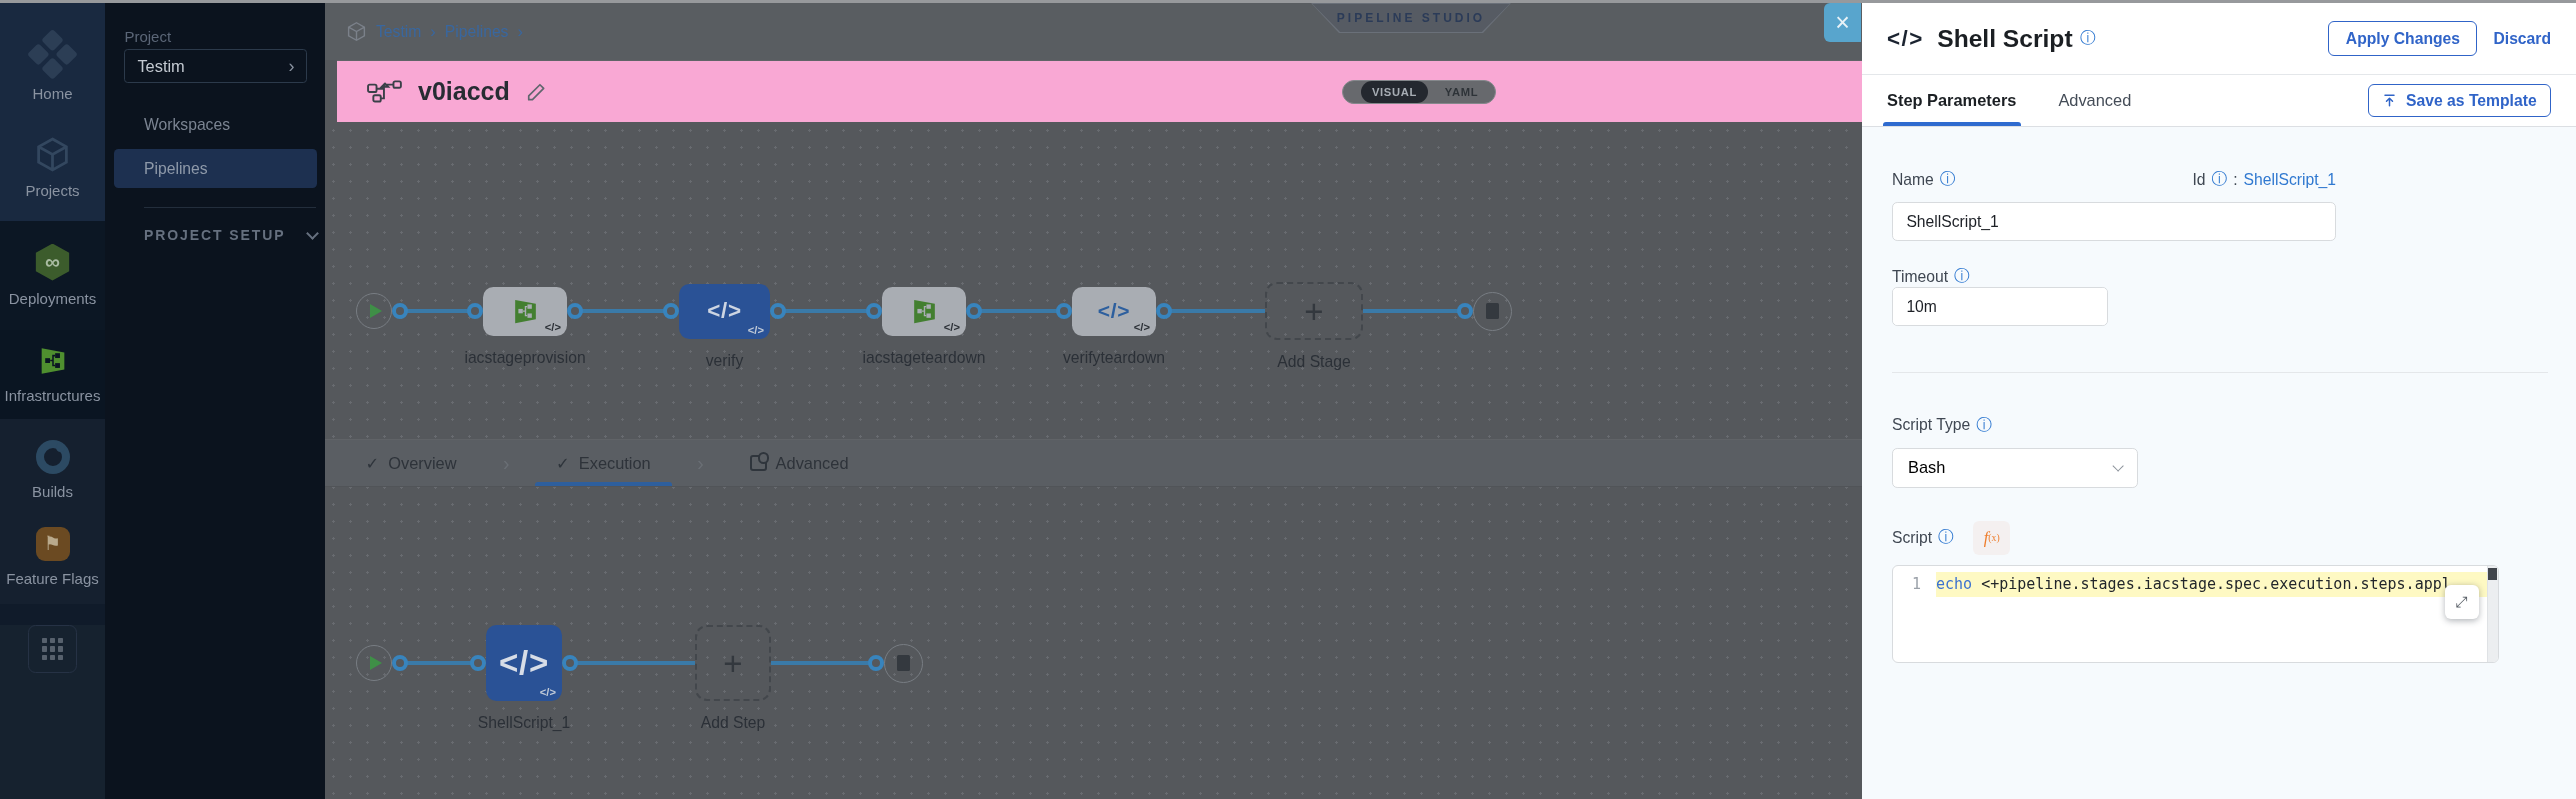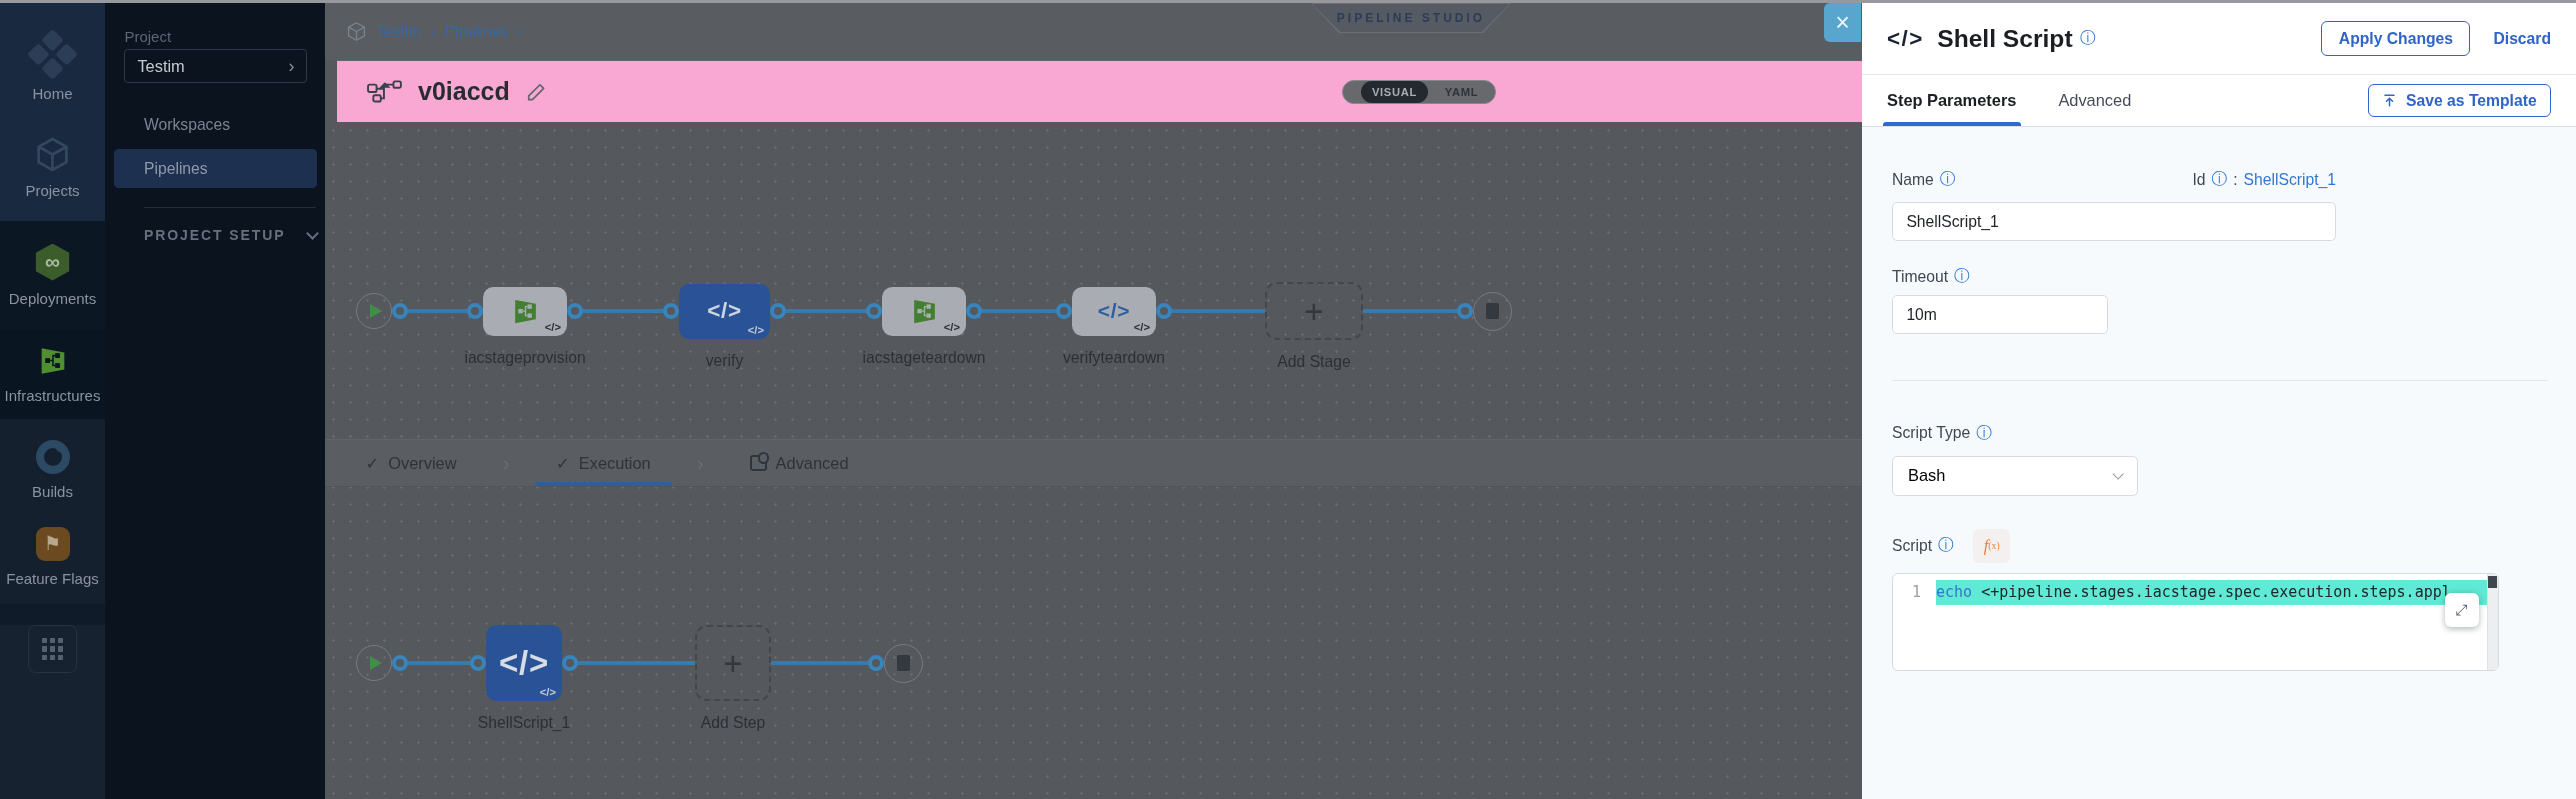--- a/index.html
+++ b/index.html
@@ -97,48 +97,48 @@
   .etab.active::after { content:""; position:absolute; left:-13.4px; right:-13.4px; bottom:0; height:4.5px; background:#2e5f9d; border-radius:3px 3px 0 0; }
   .adv-icon { width:16.4px; height:16.4px; border:2.2px solid #2f353c; border-radius:3px; position:relative; }
   .adv-icon::after { content:""; position:absolute; right:-4.5px; top:-4.5px; width:7.5px; height:7.5px; border:2.2px solid #2f353c; border-radius:50%; background:#5a5e63; }
 
   
   #drawer { position:absolute; left:1862px; top:3px; width:714px; height:797px; background:#ffffff; z-index:40; }
   #d-header { position:absolute; left:0; top:0; width:100%; height:72px; background:#fff; border-bottom:0.7px solid #e4e7ea; display:flex; align-items:center; padding:0 25px; }
   .d-step-icon { font-size:22.4px; font-weight:bold; color:#1b2330; letter-spacing:1.5px; }
   .d-title { font-size:24.6px; font-weight:bold; color:#1b1f23; margin-left:13.4px; }
   .info { color:#2f78d0; font-size:15.7px; margin-left:7.5px; cursor:pointer; }
-  .d-header-right { margin-left:auto; display:flex; align-items:center; gap:23px; }
+  .d-header-right { margin-left:auto; display:flex; align-items:center; gap:16px; }
   .btn-outline { border:1.5px solid #3064c8; border-radius:6px; background:#fff; color:#3064c8; font-size:15.7px; font-weight:bold; padding:7.5px 16.4px; cursor:pointer; font-family:inherit; }
   .btn-text { color:#3064c8; font-size:15.7px; font-weight:bold; background:none; border:none; cursor:pointer; font-family:inherit; }
   #d-tabs { position:absolute; left:0; top:72px; width:100%; height:52px; background:#fff; border-bottom:0.7px solid #dcdfe3; display:flex; align-items:center; padding:0 25px; }
   .d-tab { position:relative; height:100%; display:flex; align-items:center; font-size:16.4px; color:#444c57; margin-right:42px; cursor:pointer; }
   .d-tab.active { font-weight:bold; color:#1b1f23; }
   .d-tab.active::after { content:""; position:absolute; left:-4.5px; right:-4.5px; bottom:0; height:4.5px; background:#2f6bcf; border-radius:3px 3px 0 0; }
   .tmpl-btn { margin-left:auto; display:flex; align-items:center; gap:7.5px;padding-left:32px; }
   #d-body { position:absolute; left:0; top:124px; width:100%; height:673px; background:#f6fafd; padding:42px 30px 0 30px; }
   .field-label { display:flex; align-items:center; gap:6px; color:#3f4752; font-size:15.7px; }
   .name-row { display:flex; justify-content:space-between; align-items:center; width:444px; }
   .id-part { display:flex; align-items:center; gap:6px; font-size:15.7px; }
   .id-grey { color:#3f4752; } .id-link { color:#2f78d0; cursor:pointer; }
   .tinput { background:#fff; border:1.5px solid #d8dbde; border-radius:5.2px; height:39px; font-size:15.7px; color:#1d2026; padding:0 13.4px; font-family:inherit; }
   .name-input { width:444px; margin-top:12px; }
-  .timeout-group { margin-top:8px; display:flex; width:216px; height:39px; border:1.5px solid #d8dbde; border-radius:5.2px; overflow:hidden; background:#fff; }
+  .timeout-group { margin-top:0; display:flex; width:216px; height:39px; border:1.5px solid #d8dbde; border-radius:5.2px; overflow:hidden; background:#fff; }
   .timeout-input { flex:1; border:none; outline:none; font-size:15.7px; color:#1d2026; padding:0 13.4px; background:#fff; font-family:inherit; }
   .d-divider { width:656px; height:0.7px; background:#e4e7ea; margin-top:46px; }
   .select-box { margin-top:12px; width:246px; height:40px; background:#fff; border:1.5px solid #d8dbde; border-radius:5.2px; display:flex; align-items:center; justify-content:space-between; padding:0 15px; cursor:pointer; }
   .select-box .val { font-size:16.4px; color:#000000; }
   .sel-chev { width:8.2px; height:8.2px; border-right:1.5px solid #8b929a; border-bottom:1.5px solid #8b929a; transform:rotate(45deg); margin-top:-3.7px; }
   .script-row { display:flex; align-items:center; gap:19.4px; margin-top:33px; }
   .fx-badge { width:37px; height:34px; background:#f4f0f0; border-radius:6px; display:flex; align-items:center; justify-content:center; color:#ee7d2c; font-size:16.4px; font-style:italic; cursor:pointer; font-family:"Liberation Serif", serif; }
   .fx-badge sub { font-size:9.7px; font-style:normal; }
   .code-editor { position:relative; margin-top:10.4px; width:607px; height:98px; background:#fff; border:1.5px solid #d8dbde; border-radius:6px; overflow:hidden; }
   .code-line { display:flex; align-items:stretch; height:25px; margin-top:6px; }
   .line-no { width:43px; text-align:right; padding-right:15px; color:#9ba1a9; font-family:"DejaVu Sans Mono", monospace; font-size:15px; line-height:25px; }
-  .code-text { flex:1; background:#5eead4; font-family:"DejaVu Sans Mono", monospace; font-size:15px; line-height:25px; white-space:pre; overflow:hidden; }
+  .code-text { flex:1; background:#fef9c3; font-family:"DejaVu Sans Mono", monospace; font-size:15px; line-height:25px; white-space:pre; overflow:hidden; }
   .kw { color:#3b72d0; } .code-rest { color:#22262b; }
   .code-scrollbar { position:absolute; right:0; top:0; width:11.2px; height:100%; background:#eceef0; border-left:0.7px solid #dfe2e5; }
   .code-thumb { position:absolute; right:0.7px; top:1.5px; width:9.7px; height:12px; background:#41454c; }
   .expand-btn { position:absolute; right:19.4px; top:19.4px; width:34px; height:34px; background:#fff; border-radius:6px; box-shadow:0 1.5px 6px rgba(40,50,60,.35); display:flex; align-items:center; justify-content:center; cursor:pointer; color:#555c64; font-size:15px; }
   .opt-row { display:flex; align-items:center; gap:13.4px; margin-top:49px; cursor:pointer; }
   .opt-title { font-size:17px; font-weight:bold; color:#1b1f23; }
   .chev-down-blue { width:9.7px; height:9.7px; border-right:2.2px solid #4286df; border-bottom:2.2px solid #4286df; transform:rotate(45deg); margin-top:-4.5px; }
 </style>
 </head>
 <body>

